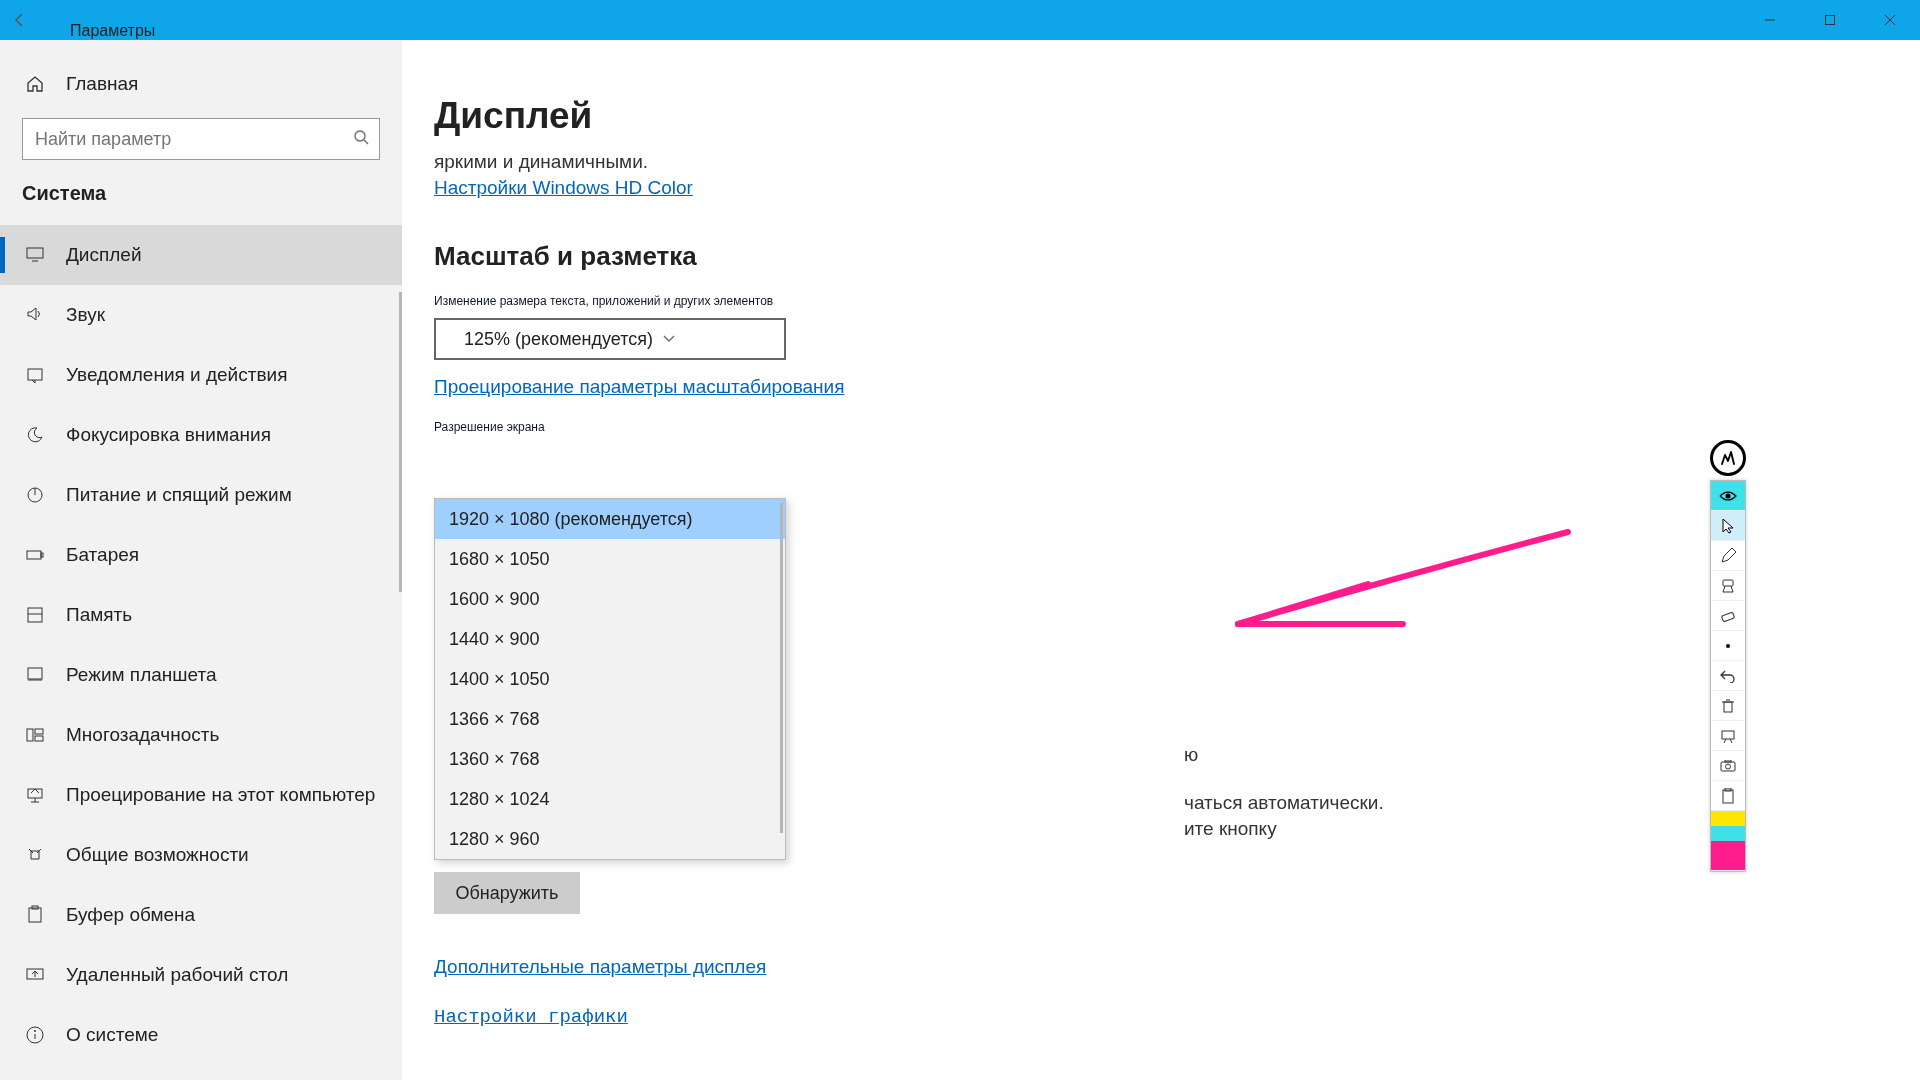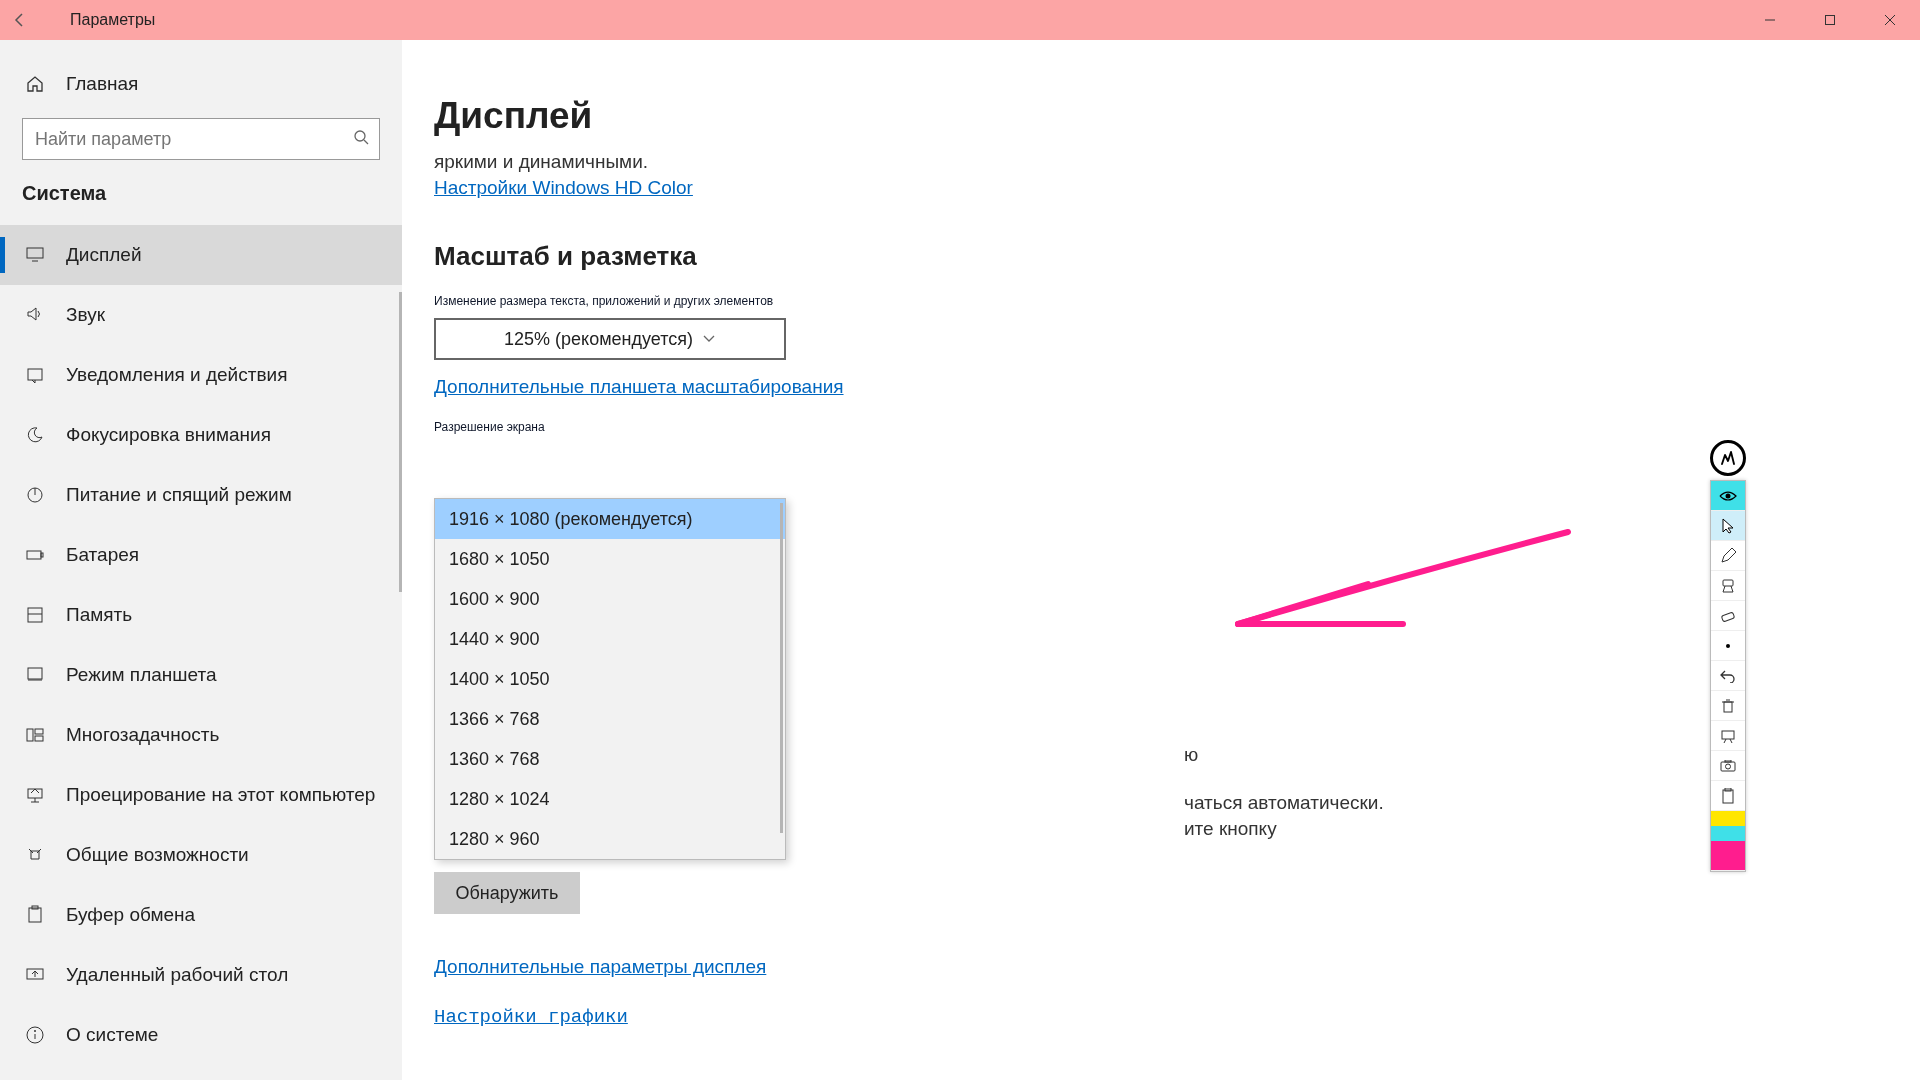--- a/index.html
+++ b/index.html
@@ -1,18 +1,18 @@
 <!DOCTYPE html>
 <html><head>
 <meta charset="utf-8">
 <style>
 * { margin: 0; padding: 0; box-sizing: border-box; font-family: "Segoe UI", Arial, sans-serif; }
 html, body { width: 1920px; height: 1080px; overflow: hidden; background: #fff; }
 .window { width: 1920px; height: 1080px; display: flex; flex-direction: column; position: relative; }
-.titlebar { height: 40px; display: flex; align-items: center; background: #fca5a5; }
+.titlebar { height: 40px; display: flex; align-items: flex-end; background: #0ea5e9; }
 .back-btn { width: 40px; height: 40px; display: flex; align-items: center; justify-content: center; color: #555; }
 .title-text { font-size: 16px; color: #222; margin-left: 30px; }
 .win-controls { margin-left: auto; display: flex; }
 .win-btn { width: 60px; height: 40px; display: flex; align-items: center; justify-content: center; color: #333; }
 .body { flex: 1; display: flex; }
 .sidebar { width: 402px; background: #f2f2f2; padding-top: 20px; position: relative; }
 .home-row { display: flex; align-items: center; height: 48px; padding-left: 22px; font-size: 19px; color: #222; }
 .home-row .icon { width: 26px; margin-right: 18px; display:flex; align-items:center; justify-content:center;}
 .search-wrap { margin: 10px 22px 8px 22px; }
 .search-box { width: 100%; height: 42px; border: 1px solid #999; background: #fff; display: flex; align-items: center; padding: 0 12px; position: relative; }
@@ -24,21 +24,21 @@
 .nav-item.active { background: #d9d9d9; }
 .nav-item.active::before { content: ""; position: absolute; left: 0; top: 12px; bottom: 12px; width: 5px; background: #0067c0; }
 .nav-item .icon { width: 26px; margin-right: 18px; display:flex; align-items:center; justify-content:center; color:#333;}
 .nav-scroll-indicator { position:absolute; right:0; top:252px; width:3px; height:300px; background:#b5b5b5; }
 .content { flex: 1; padding: 0 0 0 32px; position: relative; background: #fff; }
 .page-title { font-size: 37px; font-weight: 600; color: #222; margin-top: 55px; }
 .sub-text { font-size: 19px; color: #333; margin-top: 14px; }
 .link { color: #0067c0; font-size: 19px; margin-top: 4px; display: inline-block; }
 .section-h { font-size: 26px; font-weight: 600; color: #222; margin-top: 42px; }
 .label { font-size: 12px; color: #0f172a; margin-top: 22px; }
-.combo { margin-top: 10px; width: 352px; height: 42px; border: 2px solid #666; display: flex; align-items: center; padding: 0 28px; font-size: 18px; color: #222; justify-content: center; gap: 9px; }
+.combo { margin-top: 10px; width: 352px; height: 42px; border: 2px solid #666; display: flex; align-items: center; padding: 0 28px; font-size: 18px; color: #222; justify-content: flex-start; gap: 9px; }
 .combo .chev { color: #666; }
 .dropdown { position: absolute; left: 32px + 0; width: 352px; border: 1px solid #bbb; background: #f2f2f2; box-shadow: 3px 3px 8px rgba(0,0,0,.18); z-index: 10; }
 .dropdown-item { height: 40px; display: flex; align-items: center; padding: 0 14px; font-size: 18px; color: #222; }
 .dropdown-item.selected { background: #9ecfff; }
 .dropdown-scroll { position:absolute; right:2px; top:4px; width:3px; height:330px; background:#b5b5b5; }
 .partial-text { font-size: 19px; color: #333; }
 .detect-btn { margin-top: 0; width: 146px; height: 42px; background: #ccc; border: none; font-size: 18px; color: #222; display: flex; align-items: center; justify-content: center; }
 .toolbar { position: absolute; right: 120px; top: 430px; width: 36px; background: #fff; border: 1px solid #bbb; box-shadow: 0 0 4px rgba(0,0,0,.2); display: flex; flex-direction: column; }
 .tool { height: 30px; display:flex; align-items:center; justify-content:center; font-size:16px; color:#333; border-bottom:1px solid #eee;}
 .tool.active-cyan { background:#3fe0e8; }
@@ -239,28 +239,28 @@
       <a class="link" href="#">Настройки Windows HD Color</a>
 
       <div class="section-h">Масштаб и разметка</div>
       <div class="label">Изменение размера текста, приложений и других элементов</div>
       <div class="combo">
         <span>125% (рекомендуется)</span>
         <span class="chev"><svg width="14" height="14" viewBox="0 0 14 14">
               <path d="M2 5 L7 10 L12 5" stroke="#666" stroke-width="1.3" fill="none"></path>
             </svg></span>
       </div>
-      <a class="link" href="#" style="margin-top:16px;">Дополнительные планшета масштабирования</a>
+      <a class="link" href="#" style="margin-top:16px;">Проецирование параметры масштабирования</a>
 
       <div class="label" style="">Разрешение экрана</div>
 
       
       <div class="dropdown" style="top:458px; left:32px;" id="res-dd">
         <div class="dropdown-scroll"></div>
-      <div class="dropdown-item selected">1916 × 1080 (рекомендуется)</div>
+      <div class="dropdown-item selected">1920 × 1080 (рекомендуется)</div>
           <div class="dropdown-item">1680 × 1050</div>
           <div class="dropdown-item">1600 × 900</div>
           <div class="dropdown-item">1440 × 900</div>
           <div class="dropdown-item">1400 × 1050</div>
           <div class="dropdown-item">1366 × 768</div>
           <div class="dropdown-item">1360 × 768</div>
           <div class="dropdown-item">1280 × 1024</div>
           <div class="dropdown-item">1280 × 960</div>
         </div>
 

